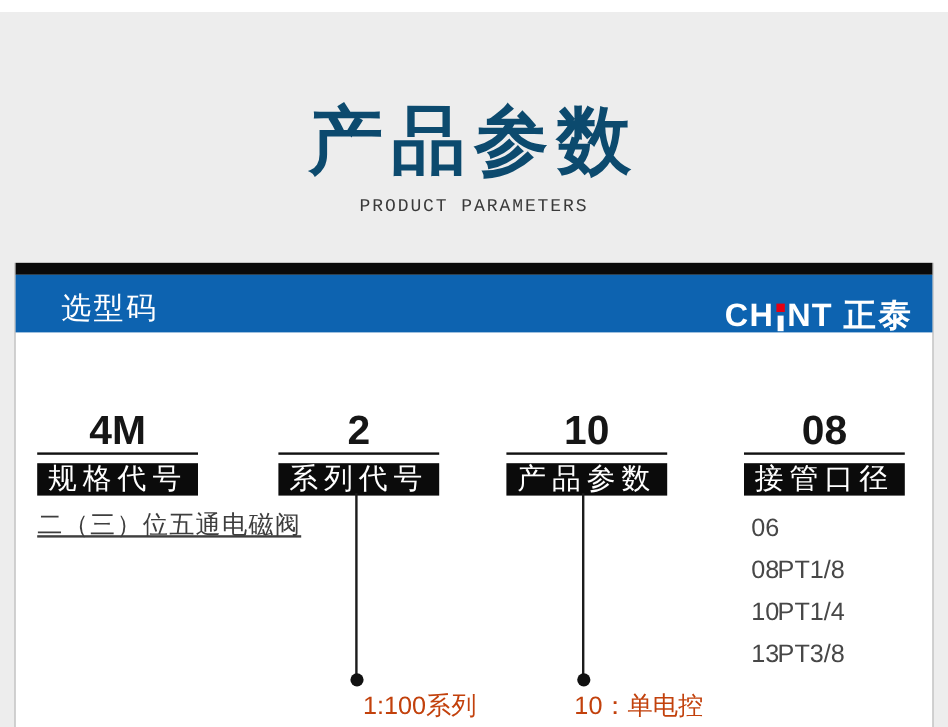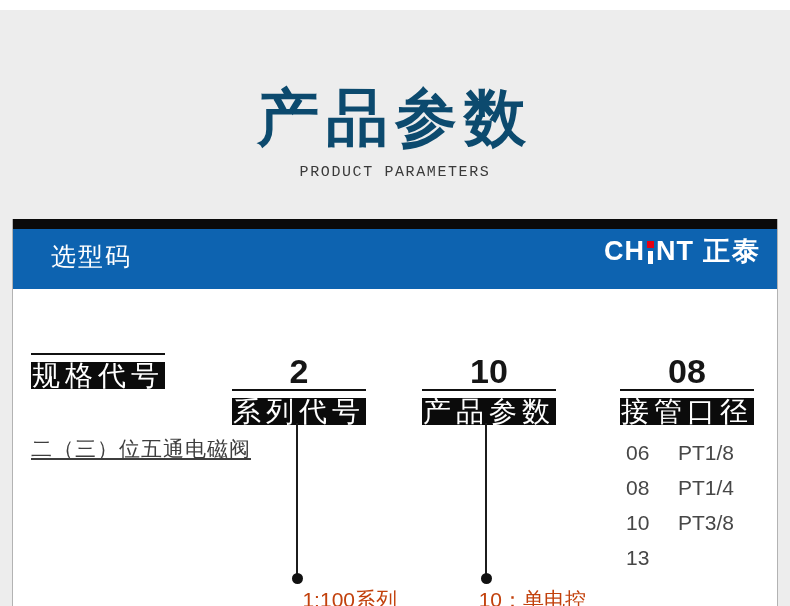--- a/index.html
+++ b/index.html
@@ -15,46 +15,46 @@
 
   
   .title-block{position:absolute;left:0;top:84px;width:790px;text-align:center;}
   .title{margin:0;font-size:62px;line-height:1.1;font-weight:700;letter-spacing:7px;color:#0c4a6e;}
   .subtitle{margin-top:12px;font-size:15px;letter-spacing:1.6px;color:#3a3a3a;font-weight:400;font-family:Liberation Mono, monospace;}
 
   
   .card{position:absolute;left:12px;top:219px;width:766px;height:387px;background:#ffffff;
         border-left:1px solid #b3b3b3;border-right:1px solid #b3b3b3;box-sizing:border-box;}
   .black-strip{height:10px;background:#0a0a0a;}
-  .blue-bar{position:relative;height:60px;background:var(--accent-blue);}
+  .blue-bar{position:relative;height:48px;background:var(--accent-blue);}
   .bar-title{position:absolute;left:38px;top:11px;color:#ffffff;font-size:25px;letter-spacing:2px;}
   
-  .brand{position:absolute;right:16px;top:6px;height:30px;display:flex;align-items:flex-end;color:#fff;}
+  .brand{position:absolute;right:16px;top:18px;height:30px;display:flex;align-items:flex-end;color:#fff;}
   .b-txt{font-size:27px;font-weight:700;letter-spacing:1px;line-height:1;}
   .b-i{position:relative;width:7px;height:27px;margin:0 2px;}
   .b-stem{position:absolute;left:1px;bottom:1px;width:5px;height:13px;background:#ffffff;}
   .b-dot{position:absolute;left:0;top:3px;width:7px;height:7px;background:var(--logo-red);}
   .b-cn{font-size:27px;font-weight:700;margin-left:9px;letter-spacing:2px;line-height:1;}
 
   
   .content{position:relative;width:100%;height:329px;}
   .col{position:absolute;width:134px;top:64px;text-align:center;}
   .col-1{left:18px;}
   .col-2{left:219px;}
   .col-3{left:409px;}
   .col-4{left:607px;}
   .code{font-size:34px;font-weight:700;color:#161616;line-height:36px;height:36px;}
   .rule{height:2px;background:#111;margin-top:0;}
   .label-box{margin-top:7px;height:27px;line-height:27px;background:var(--label-box-black);
-             color:#ffffff;font-size:28px;letter-spacing:5px;}
+             color:#ffffff;font-size:24px;letter-spacing:5px;}
 
   .note{position:absolute;left:18px;top:146px;font-size:21px;color:#3e3e3e;letter-spacing:1px;text-decoration:underline;}
 
   .options{position:absolute;left:613px;top:146px;font-size:21px;color:#474747;}
-  .opt-row{height:35px;line-height:35px;display:flex;}
+  .opt-row{height:35px;line-height:35px;display:flex;flex-direction:column;}
   .opt-code{width:30px;text-align:left;}
   .opt-val{margin-left:22px;}
 
   .vline{position:absolute;top:134px;width:2px;height:152px;background:#1c1c1c;}
   .vline-2{left:283px;}
   .vline-3{left:472px;}
   .dot{position:absolute;top:284px;width:11px;height:11px;border-radius:50%;background:#111;}
   .dot-2{left:279px;}
   .dot-3{left:468px;}
   .callout{position:absolute;top:297px;width:200px;text-align:right;font-size:21px;color:#c2410c;}
@@ -84,20 +84,21 @@
           <span class="b-stem"></span>
         </span>
         <span class="b-txt">NT</span>
         <span class="b-cn">正泰</span>
       </span>
     </div>
 
     <div class="content">
 
       <div class="col col-1">
+        <div class="code">4M</div>
         <div class="rule"></div>
         <div class="label-box">规格代号</div>
       </div>
 
       <div class="col col-2">
         <div class="code">2</div>
         <div class="rule"></div>
         <div class="label-box">系列代号</div>
       </div>
 

